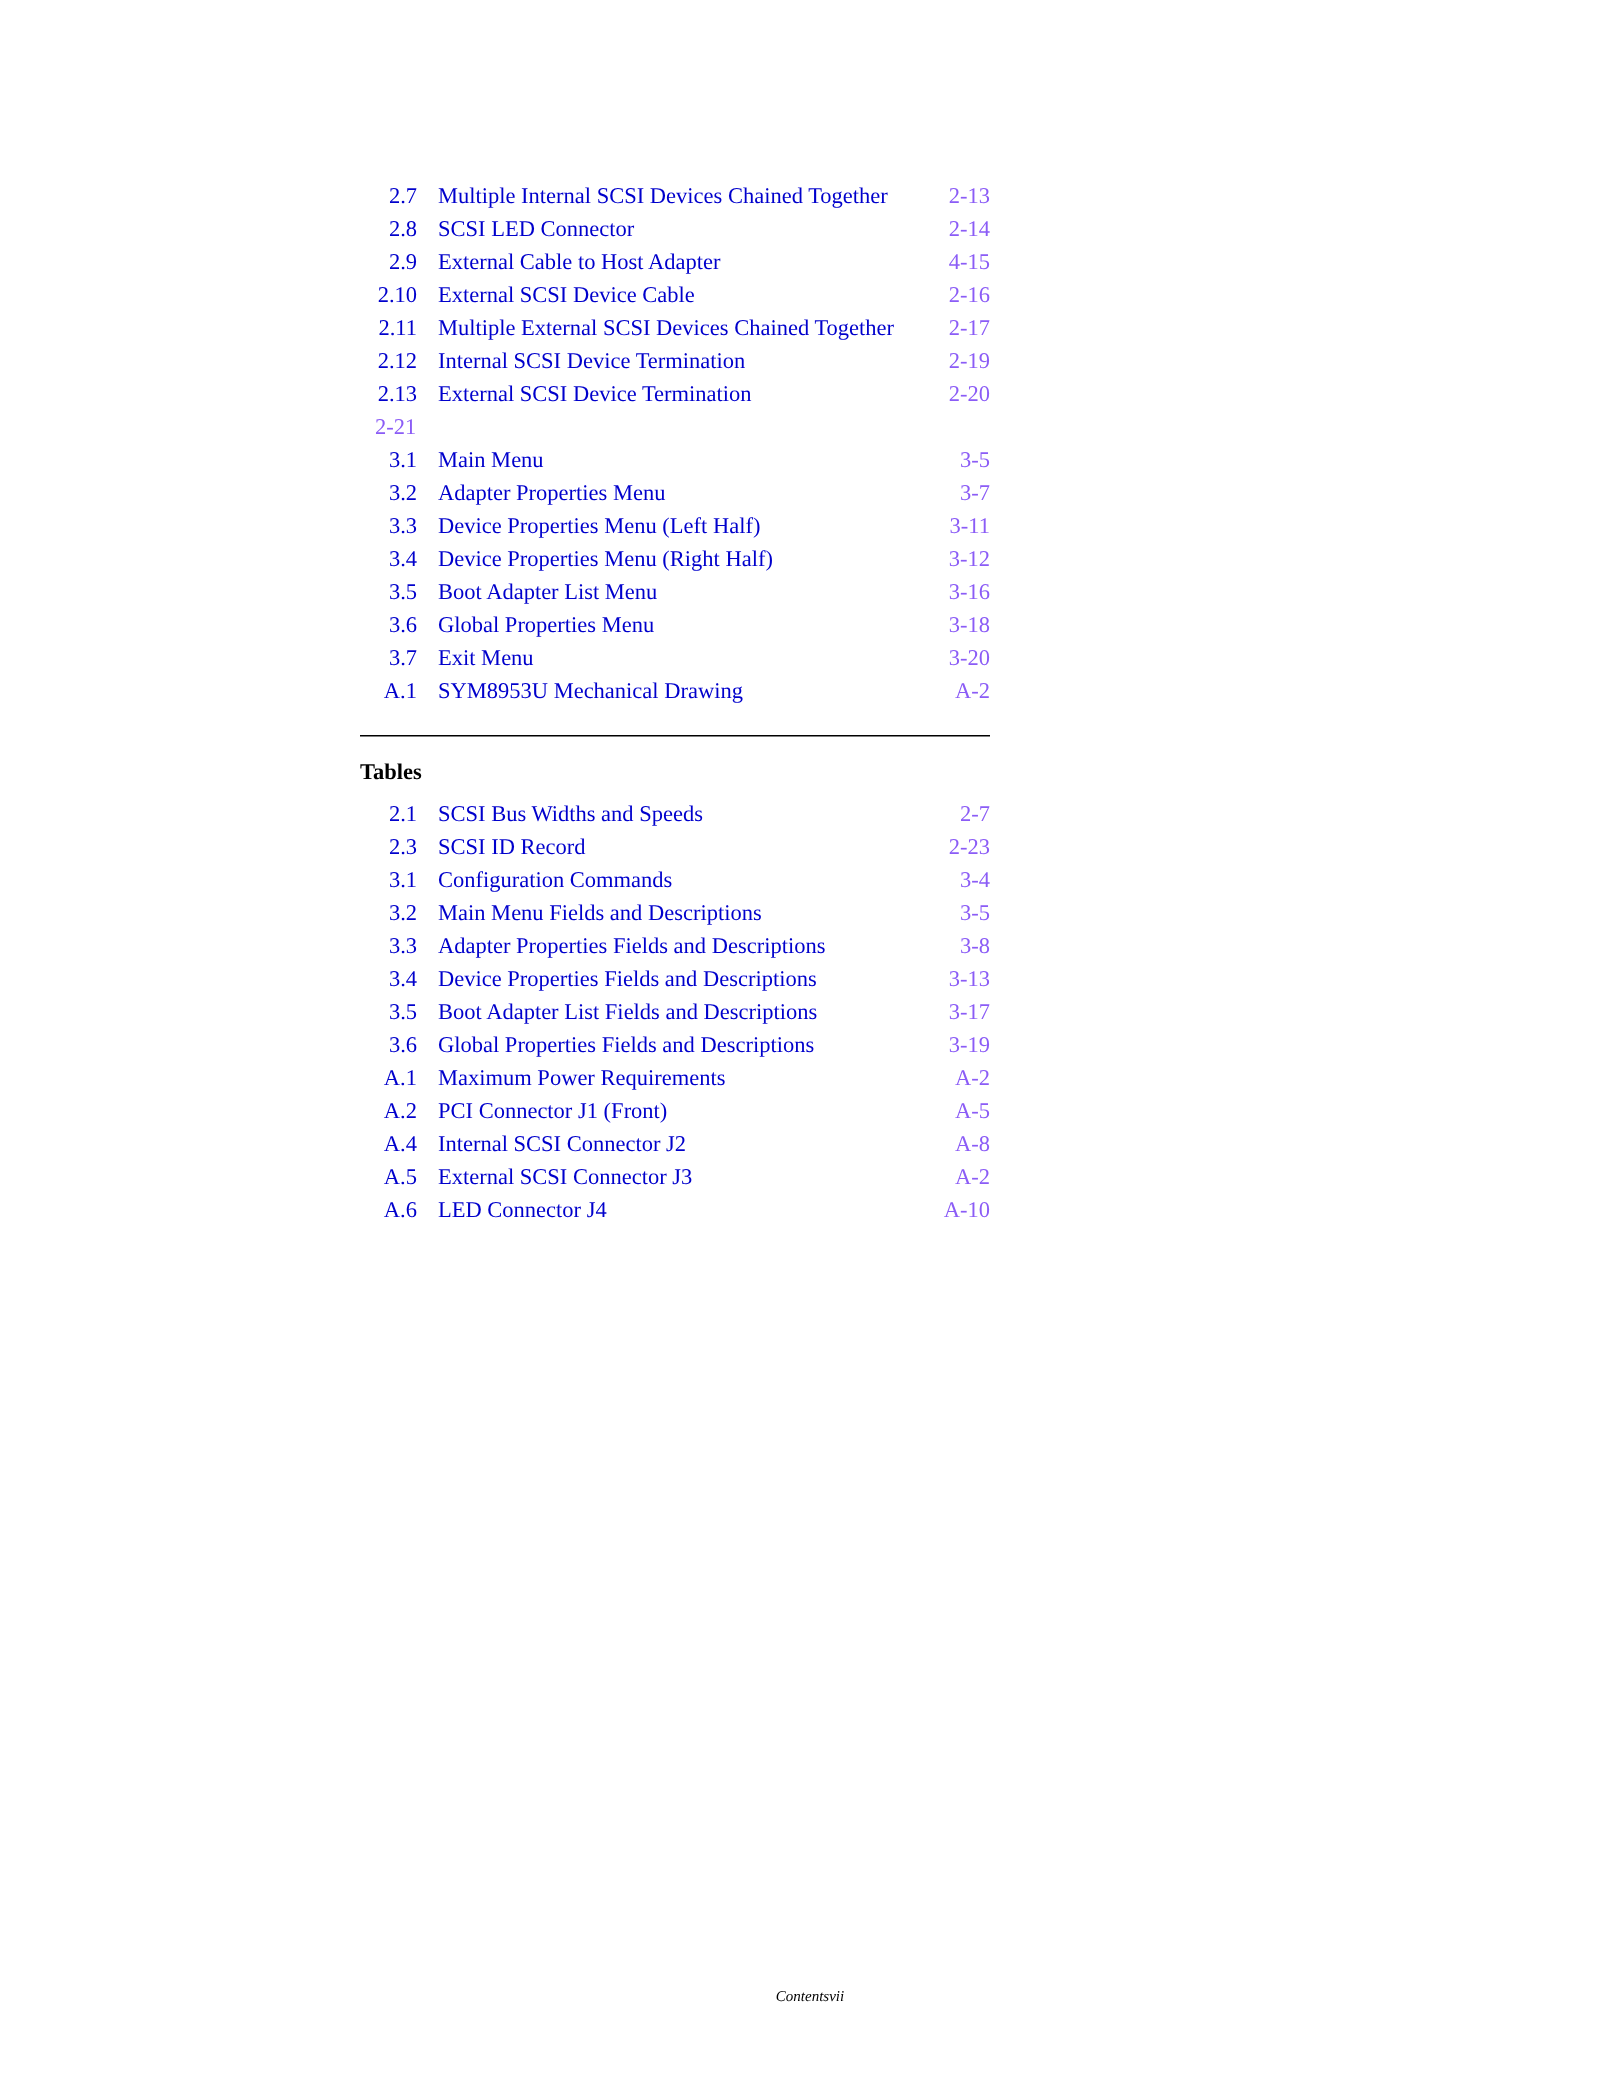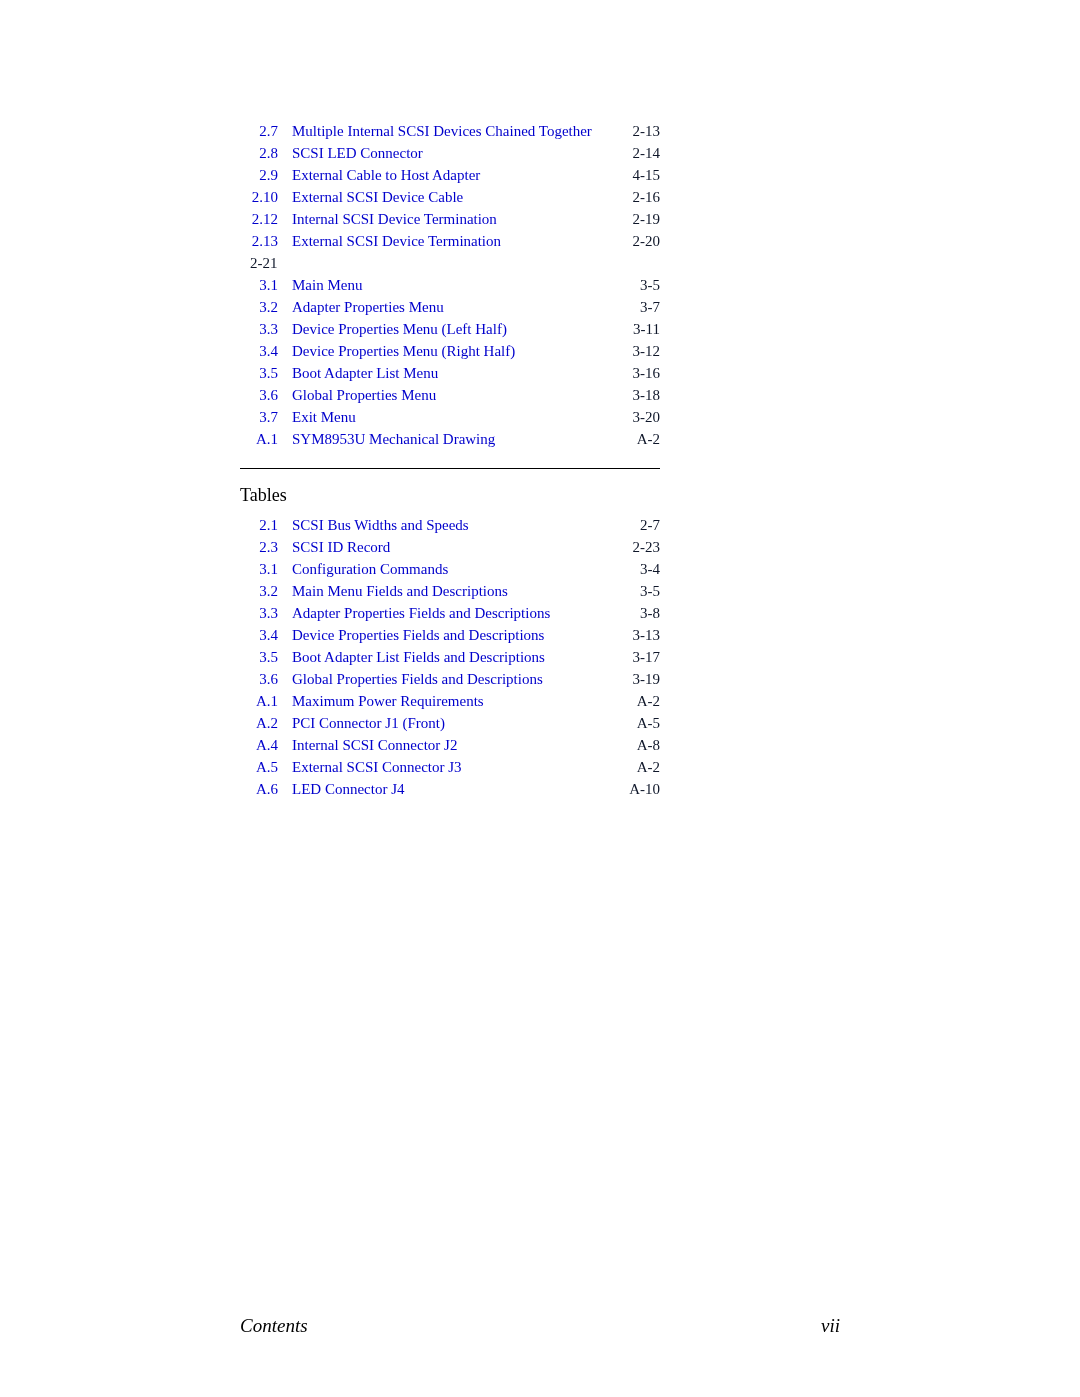--- a/index.html
+++ b/index.html
@@ -36,21 +36,21 @@
       padding-right: 14px;
       white-space: nowrap;
     }
 
     .toc-title {
       color: #0000cc;
       flex: 1;
     }
 
     .toc-page {
-      color: #0f172a;
+      color: #8b5cf6;
       text-align: left;
       white-space: nowrap;
       padding-left: 10px;
     }
 
     .toc-row {
       display: flex;
       justify-content: space-between;
       align-items: baseline;
       padding: 2.5px 0;
@@ -62,36 +62,36 @@
       flex: 1;
     }
 
     .divider {
       border: none;
       border-top: 1px solid #000000;
       margin: 18px 0 16px 0;
     }
 
     .section-heading {
-      font-weight: normal;
-      font-size: 18px;
+      font-weight: bold;
+      font-size: 15px;
       color: #000000;
       margin-bottom: 8px;
     }
 
     .footer {
       position: absolute;
       bottom: 60px;
       left: 0;
       right: 0;
       display: flex;
-      justify-content: space-between;
+      justify-content: center;
       padding: 0 240px;
       font-style: italic;
-      font-size: 19px;
+      font-size: 10px;
       color: #000000;
     }
   </style>
 </head>
 <body>
 
 <div class="page-container">
 
   <div class="toc-section">
     <div id="figures-list">
@@ -115,20 +115,27 @@
         <span class="toc-title">External Cable to Host Adapter</span>
       </div>
       <span class="toc-page">4-15</span>
     </div>
         <div class="toc-row">
       <div class="toc-row-left">
         <span class="toc-number">2.10</span>
         <span class="toc-title">External SCSI Device Cable</span>
       </div>
       <span class="toc-page">2-16</span>
+    </div>
+        <div class="toc-row">
+      <div class="toc-row-left">
+        <span class="toc-number">2.11</span>
+        <span class="toc-title">Multiple External SCSI Devices Chained Together</span>
+      </div>
+      <span class="toc-page">2-17</span>
     </div>
         <div class="toc-row">
       <div class="toc-row-left">
         <span class="toc-number">2.12</span>
         <span class="toc-title">Internal SCSI Device Termination</span>
       </div>
       <span class="toc-page">2-19</span>
     </div>
         <div class="toc-row">
       <div class="toc-row-left">

